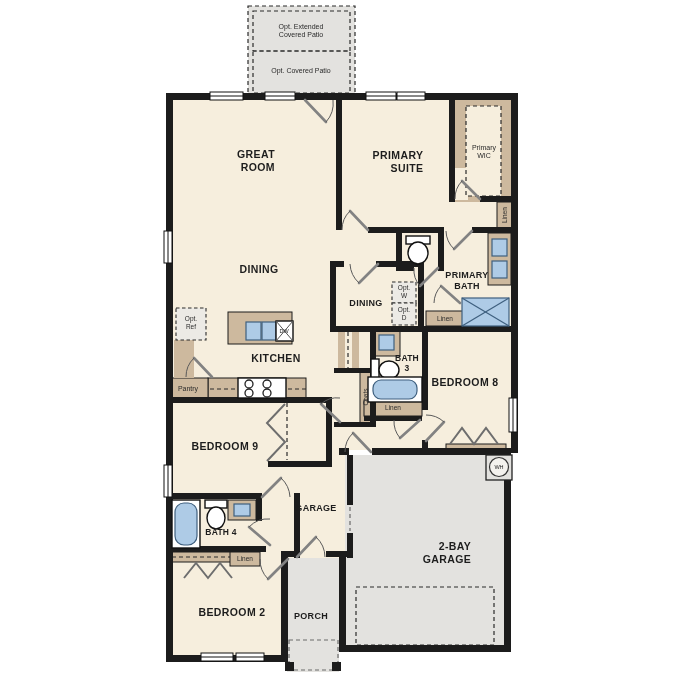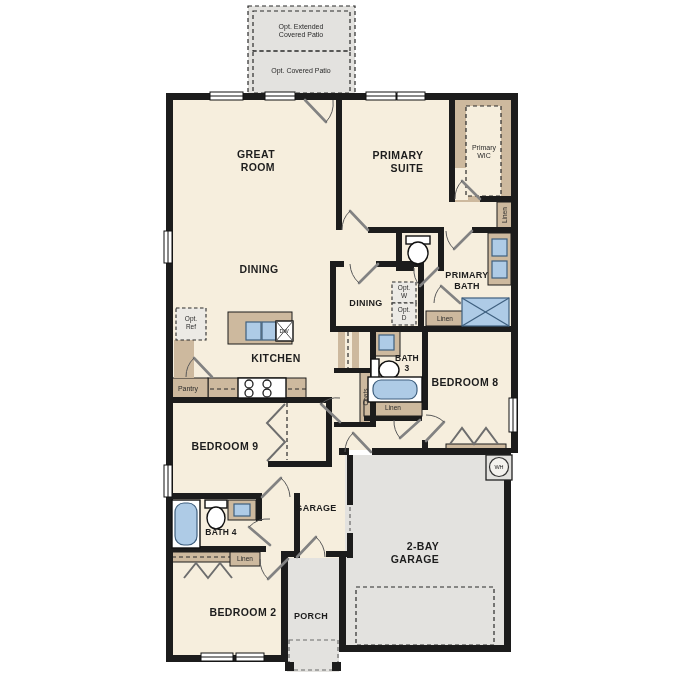--- a/index.html
+++ b/index.html
@@ -314,19 +314,19 @@
 <div class="lbl s" style="left:188px;top:389px">Pantry</div>
 <div class="lbl b3" style="left:407px;top:363px">BATH
 3</div>
 <div class="lbl b" style="left:465px;top:382px">BEDROOM 8</div>
 <div class="lbl s2 v" style="left:366px;top:397px">Coats</div>
 <div class="lbl s2" style="left:393px;top:408px">Linen</div>
 <div class="lbl b" style="left:225px;top:446px">BEDROOM 9</div>
 <div class="lbl b2" style="left:316px;top:508px">GARAGE</div>
 <div class="lbl b3" style="left:221px;top:532px">BATH 4</div>
 <div class="lbl s2" style="left:245px;top:559px">Linen</div>
-<div class="lbl b" style="left:243px;top:612px">BEDROOM 2</div>
+<div class="lbl b" style="left:232px;top:612px">BEDROOM 2</div>
 <div class="lbl b2" style="left:311px;top:616px">PORCH</div>
-<div class="lbl b" style="left:415px;top:553px">2-BAY
+<div class="lbl b" style="left:447px;top:553px">2-BAY
 GARAGE</div>
 <div class="lbl tiny" style="left:499px;top:467px">WH</div>
 
 </div>
 
 </body></html>

